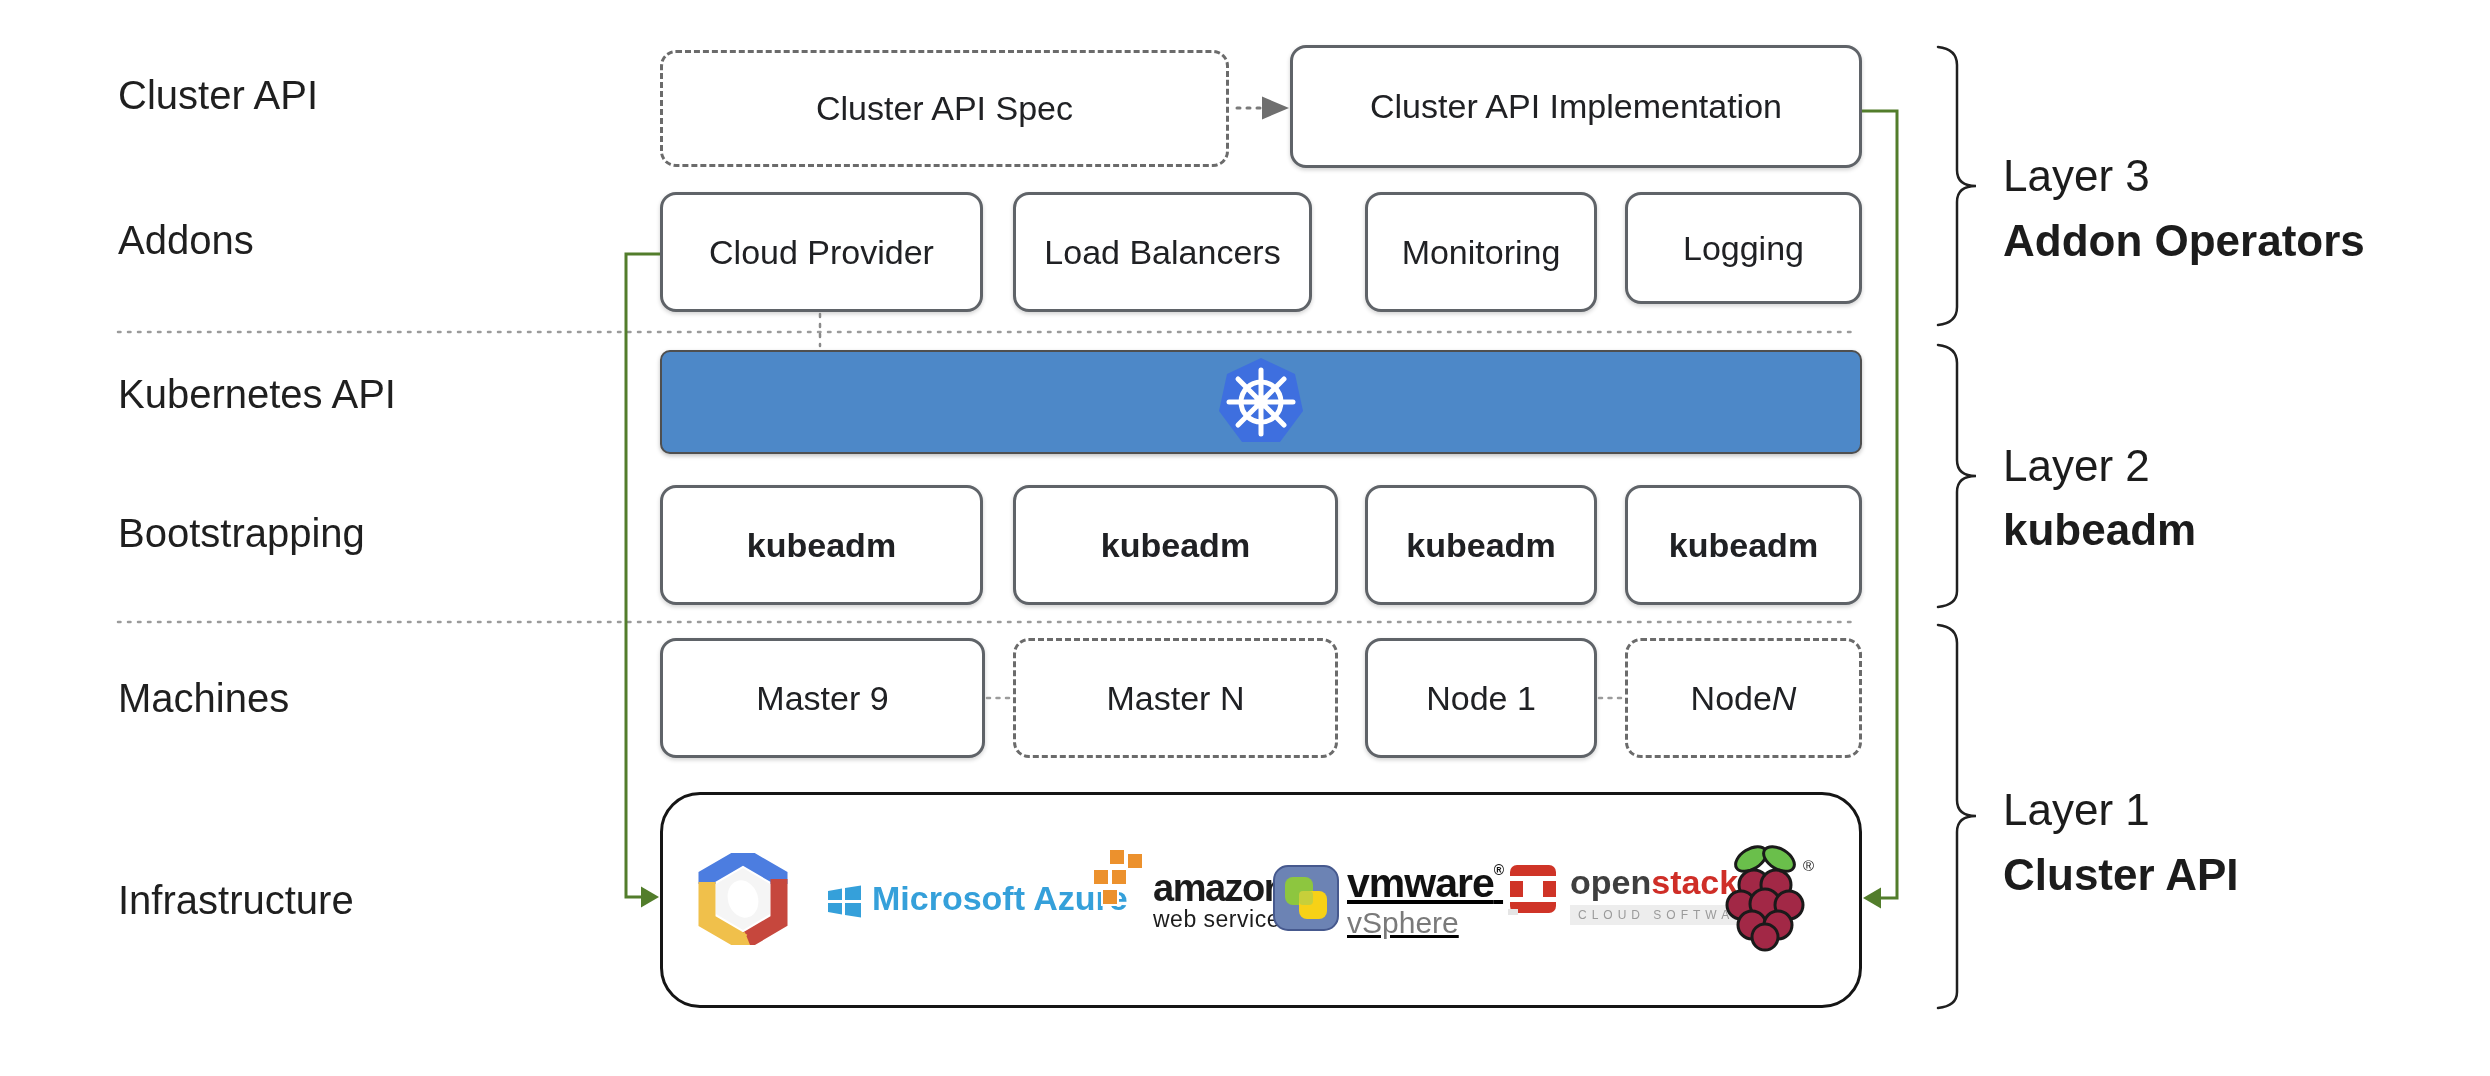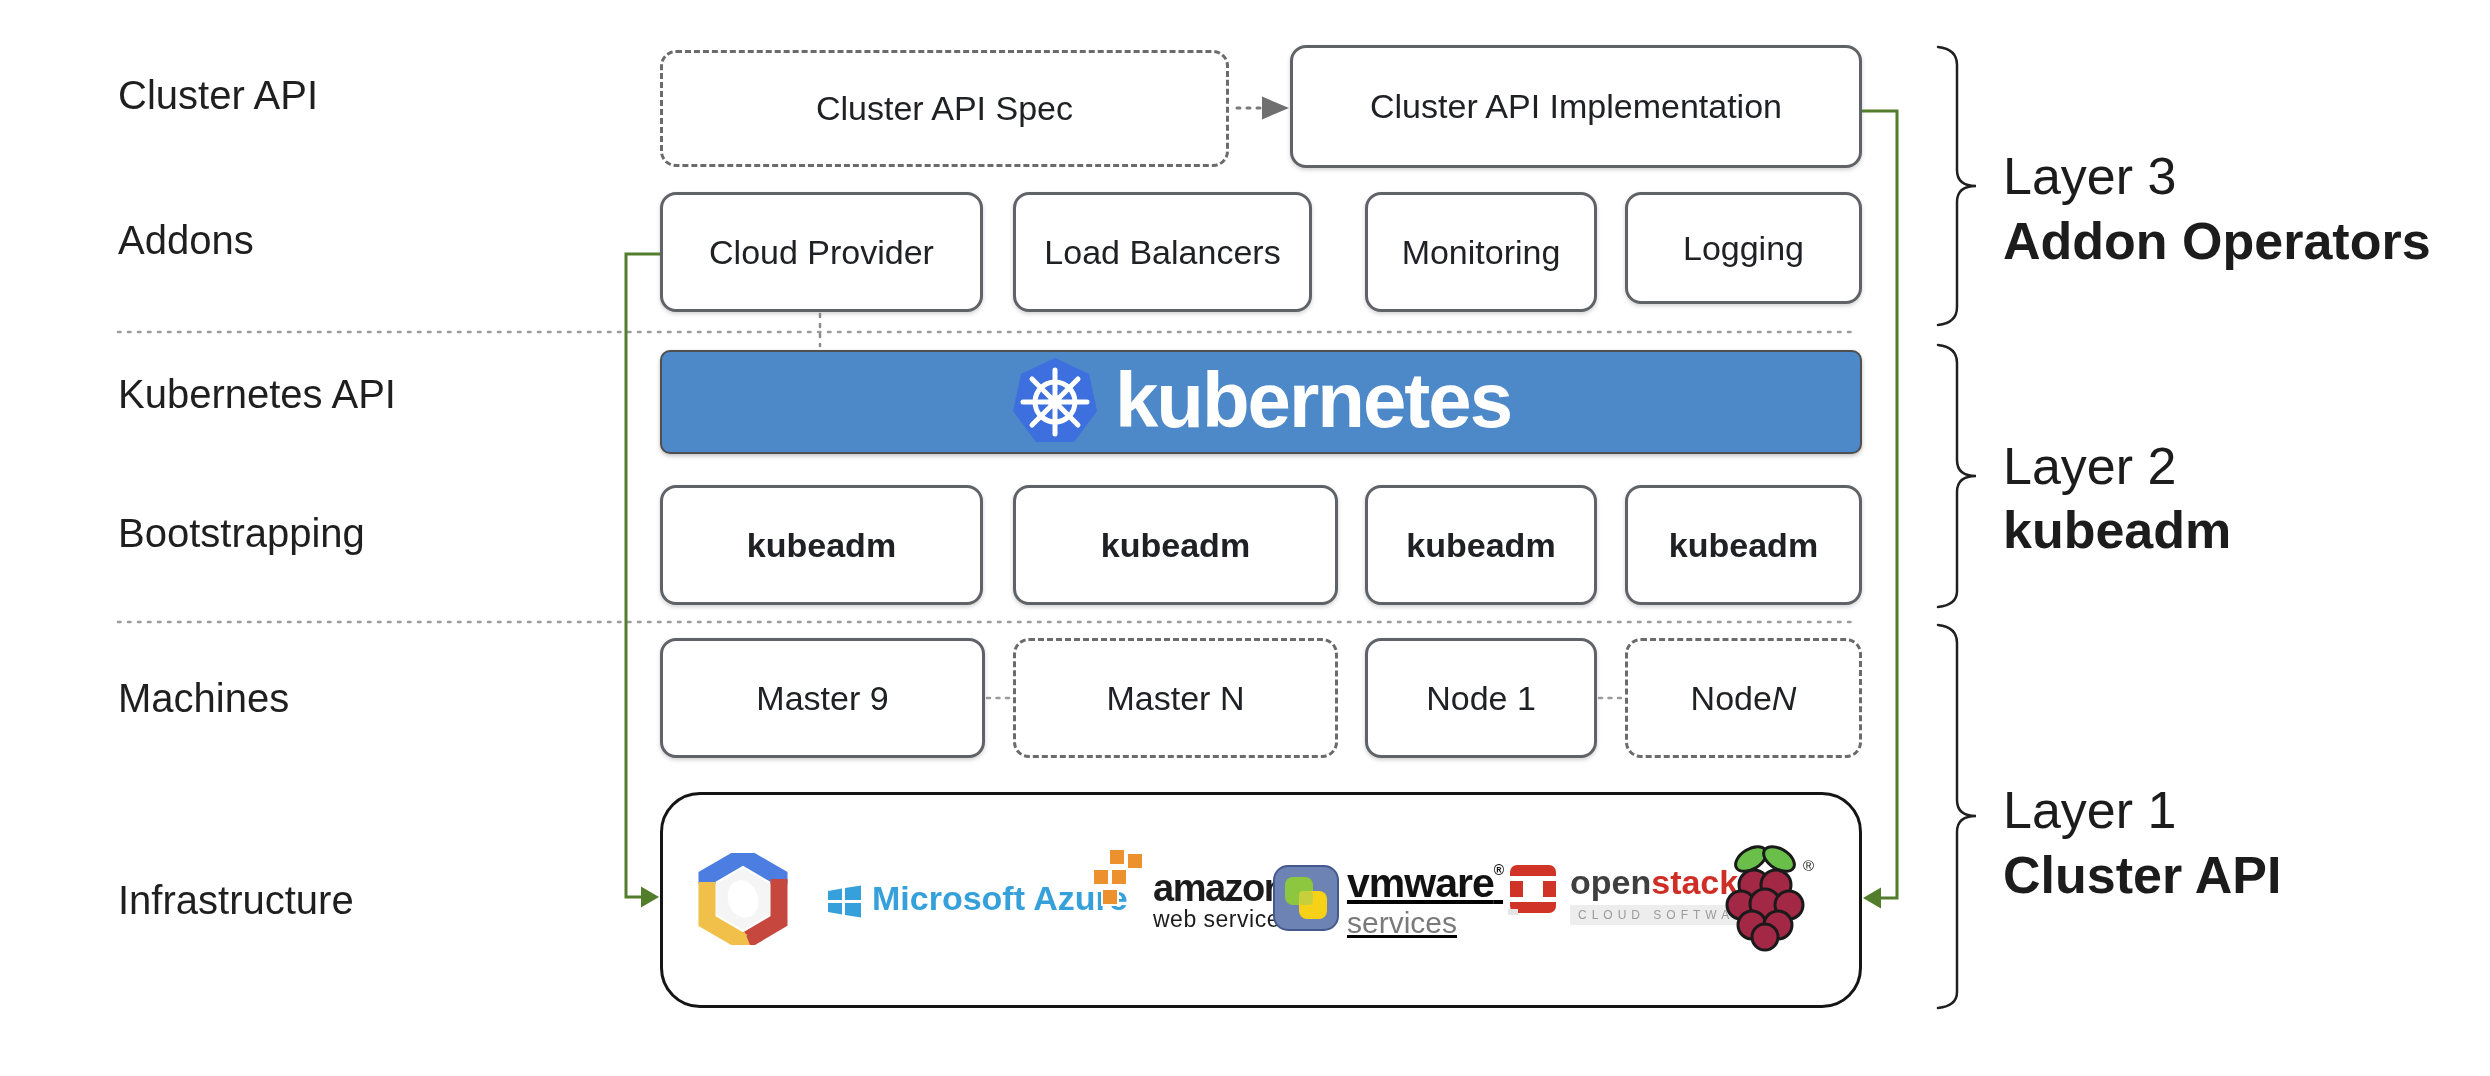--- a/index.html
+++ b/index.html
@@ -45,21 +45,21 @@
   .vmw-sub{font-size:30px;color:#7a7a7a;line-height:1.1;margin-top:2px;}
   .os-col{display:flex;flex-direction:column;margin-left:10px;margin-top:4px;}
   .os-name{font-size:34px;font-weight:600;line-height:1;}
   .os-open{color:#3f3f3f;}
   .os-stack{color:#cf2e27;}
   .os-tm{font-size:13px;color:#cf2e27;vertical-align:top;}
   .os-strip{
     margin-top:6px;background:#ededed;color:#9a9a9a;font-size:12px;
     letter-spacing:5px;padding:3px 8px;white-space:nowrap;align-self:flex-start;
   }
-  .layer{position:absolute;left:2003px;transform:translateY(-50%);font-size:52px;color:#1c1c1c;white-space:nowrap;}
+  .layer{position:absolute;left:2003px;transform:translateY(-50%);font-size:44px;color:#1c1c1c;white-space:nowrap;}
   .layer.b{font-weight:bold;margin-top:18px;}
   .machine-n-italic{font-style:italic;}
   svg.overlay{position:absolute;left:0;top:0;pointer-events:none;}
 </style>
 </head>
 <body>
 
 <div class="lbl" style="top:95px">Cluster API</div>
 <div class="lbl" style="top:240px">Addons</div>
 <div class="lbl" style="top:394px">Kubernetes API</div>
@@ -84,21 +84,20 @@
       <line x1="44" y1="46" x2="44" y2="78"></line>
       <line x1="44" y1="46" x2="12" y2="46"></line>
       <line x1="44" y1="46" x2="76" y2="46"></line>
       <line x1="44" y1="46" x2="21" y2="23"></line>
       <line x1="44" y1="46" x2="67" y2="23"></line>
       <line x1="44" y1="46" x2="21" y2="69"></line>
       <line x1="44" y1="46" x2="67" y2="69"></line>
     </g>
     <circle cx="44" cy="46" r="7" fill="#ffffff"></circle>
   </svg>
-  <span class="wordmark">kubernetes</span>
 </div>
 
 <div class="box bold" style="left:660px;top:485px;width:323px;height:120px">kubeadm</div>
 <div class="box bold" style="left:1013px;top:485px;width:325px;height:120px">kubeadm</div>
 <div class="box bold" style="left:1365px;top:485px;width:232px;height:120px">kubeadm</div>
 <div class="box bold" style="left:1625px;top:485px;width:237px;height:120px">kubeadm</div>
 
 <div class="box" style="left:660px;top:638px;width:325px;height:120px">Master 9</div>
 <div class="box dashed" style="left:1013px;top:638px;width:325px;height:120px">Master N</div>
 <div class="box" style="left:1365px;top:638px;width:232px;height:120px">Node 1</div>
@@ -149,21 +148,21 @@
 
   <div class="logo-group" style="left:610px;top:70px">
     <svg width="66" height="66" viewBox="0 0 66 66">
       <rect x="1" y="1" width="64" height="64" rx="14" fill="#6c83b4" stroke="#46598e" stroke-width="2"></rect>
       <rect x="12" y="12" width="28" height="28" rx="8" fill="#8dc63f"></rect>
       <rect x="26" y="26" width="28" height="28" rx="8" fill="#f7d117"></rect>
       <rect x="26" y="26" width="14" height="14" rx="4" fill="#c7cf3a"></rect>
     </svg>
     <div class="vmw-col">
       <span class="vmw-name"><span>vmware</span><span class="vmw-reg">®</span></span>
-      <span class="vmw-sub">services</span>
+      <span class="vmw-sub">vSphere</span>
     </div>
   </div>
 
   <div class="logo-group" style="left:843px;top:66px">
     <svg width="54" height="58" viewBox="0 0 54 58">
       <rect x="4" y="4" width="46" height="48" rx="7" fill="#cf3427"></rect>
       <rect x="17" y="18" width="20" height="20" fill="#ffffff"></rect>
       <rect x="0" y="15" width="54" height="5" fill="#ffffff"></rect>
       <rect x="0" y="36" width="54" height="5" fill="#ffffff"></rect>
       <rect x="2" y="48" width="10" height="6" fill="#e5e5e5"></rect>

